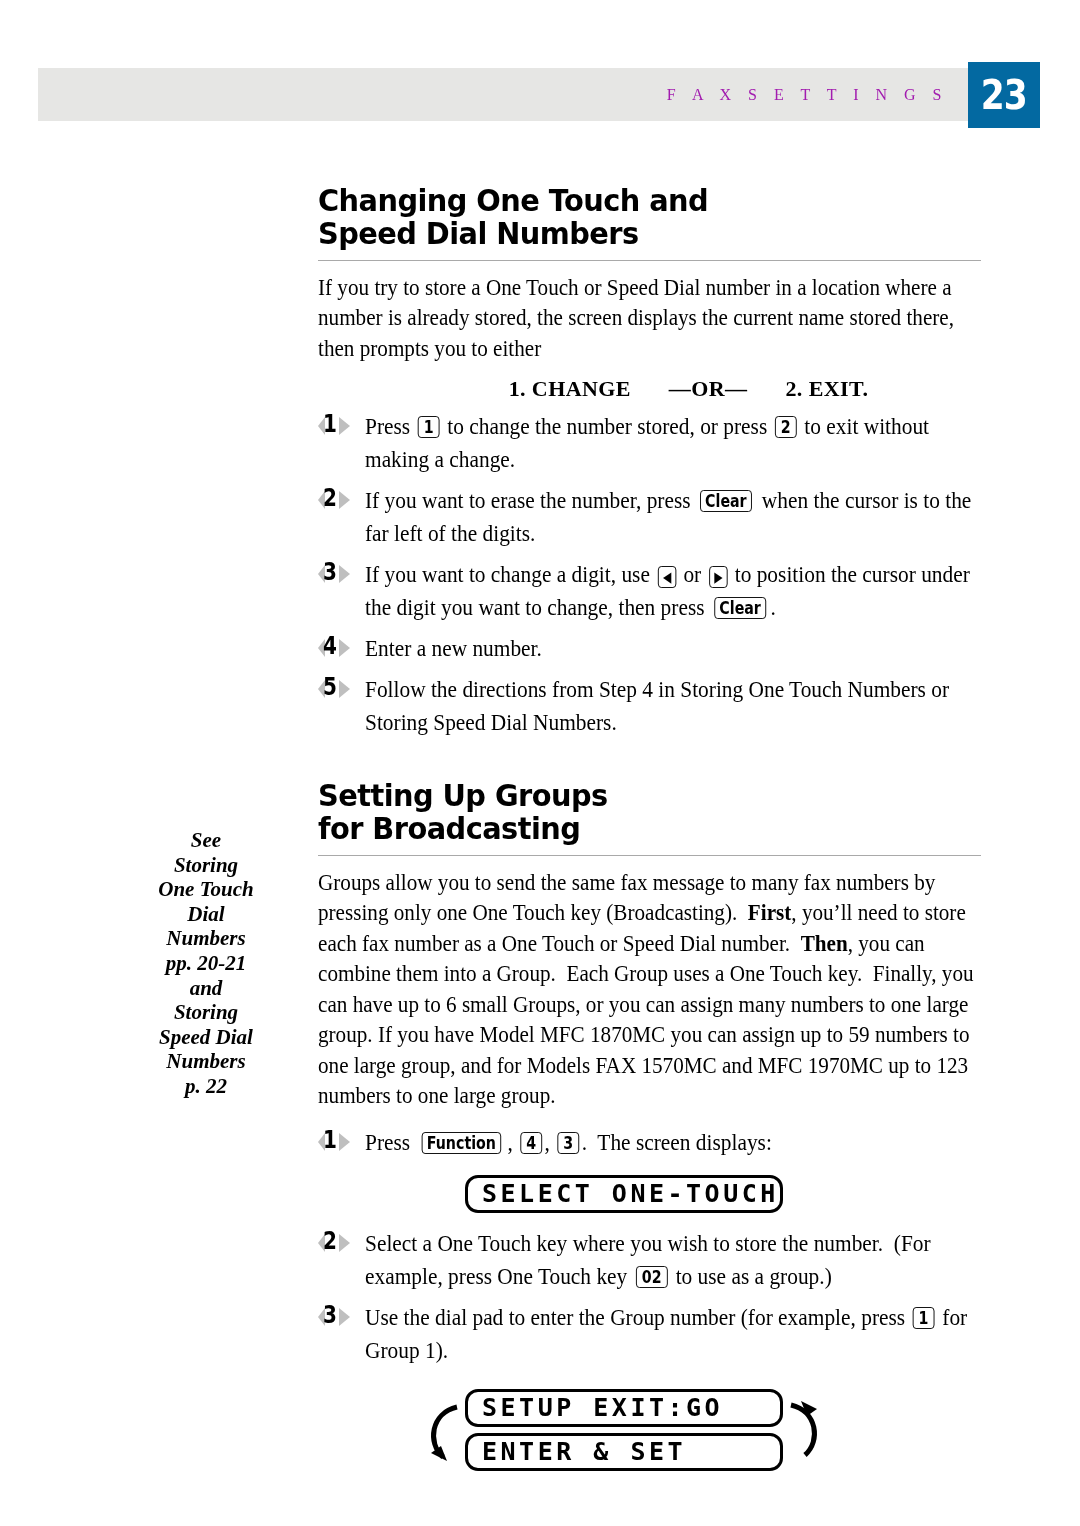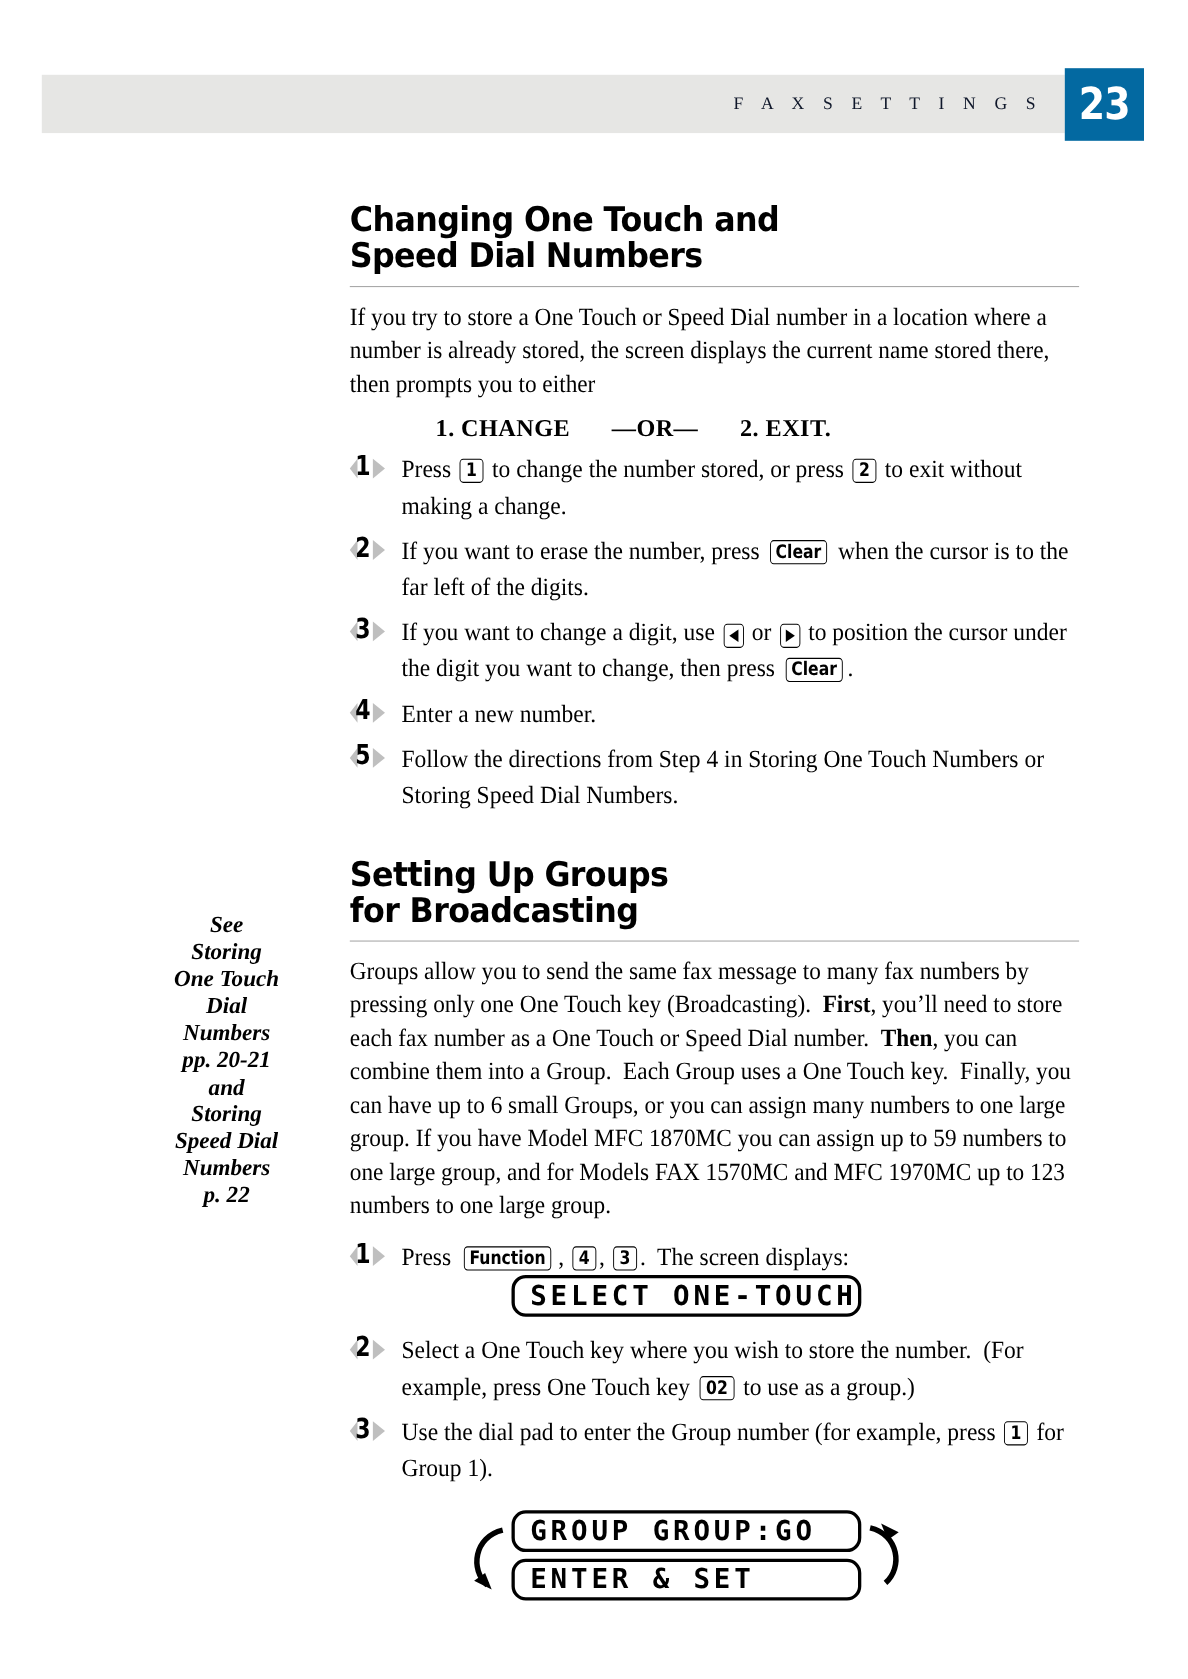--- a/index.html
+++ b/index.html
@@ -27,21 +27,21 @@
   }
   .header-title {
     position: absolute;
     right: 20px;
     top: 0;
     height: 53px;
     line-height: 53px;
     font-family: "Liberation Serif", serif;
     font-size: 16px;
     letter-spacing: 6.5px;
-    color: #0f172a;
+    color: #a21caf;
     white-space: nowrap;
   }
   .page-number-box {
     position: absolute;
     left: 968px;
     top: 62px;
     width: 72px;
     height: 66px;
     background: #0369a1;
     color: #ffffff;
@@ -97,20 +97,21 @@
   }
   .body-para b { font-weight: bold; }
 
   .prompt-line {
     font-family: "Liberation Serif", serif;
     font-size: 22px;
     font-weight: bold;
     margin: 12px 0 0 0;
     padding-left: 78px;
     letter-spacing: 0.4px;
+    text-align: center;
   }
   .prompt-line .gap-a { display: inline-block; width: 38px; }
   .prompt-line .gap-b { display: inline-block; width: 38px; }
 
   
   .step {
     position: relative;
     padding-left: 47px;
     margin-top: 8px;
     font-family: "Liberation Serif", serif;
@@ -212,21 +213,21 @@
     padding-left: 14px;
     font-family: "DejaVu Sans Mono", monospace;
     font-size: 25px;
     letter-spacing: 3.5px;
     font-weight: bold;
     color: #000000;
     background: #ffffff;
   }
   .lcd-single {
     position: relative;
-    margin: 0 0 0 147px;
+    margin: 16px 0 0 147px;
     width: 318px;
   }
   .lcd-pair {
     position: relative;
     margin: 22px 0 0 147px;
     width: 318px;
   }
   .lcd-pair .lcd + .lcd { margin-top: 6px; }
   .lcd-arrow-left {
     position: absolute;
@@ -353,21 +354,21 @@
       <span class="tri-right"></span>
     </span>
     <span class="step-text"><span>Use the dial pad to enter the Group number (for example, press</span>&nbsp;<span class="key digit">1</span>&nbsp;<span>for Group 1).</span></span>
   </div>
 
   <div class="lcd-pair">
     <svg class="lcd-arrow-left" viewBox="0 0 48 72">
       <path d="M40 10 C 14 16, 10 46, 26 60" fill="none" stroke="#000" stroke-width="5"></path>
       <polygon points="30,64 14,56 24,49" fill="#000"></polygon>
     </svg>
-    <div class="lcd">GROUP GROUP:GO</div>
+    <div class="lcd">SETUP EXIT:GO</div>
     <div class="lcd">ENTER &amp; SET</div>
     <svg class="lcd-arrow-right" viewBox="0 0 48 72">
       <path d="M8 14 C 34 20, 38 50, 22 64" fill="none" stroke="#000" stroke-width="5"></path>
       <polygon points="18,10 34,18 24,25" fill="#000"></polygon>
     </svg>
   </div>
 
 </div>
 
 </body></html>

